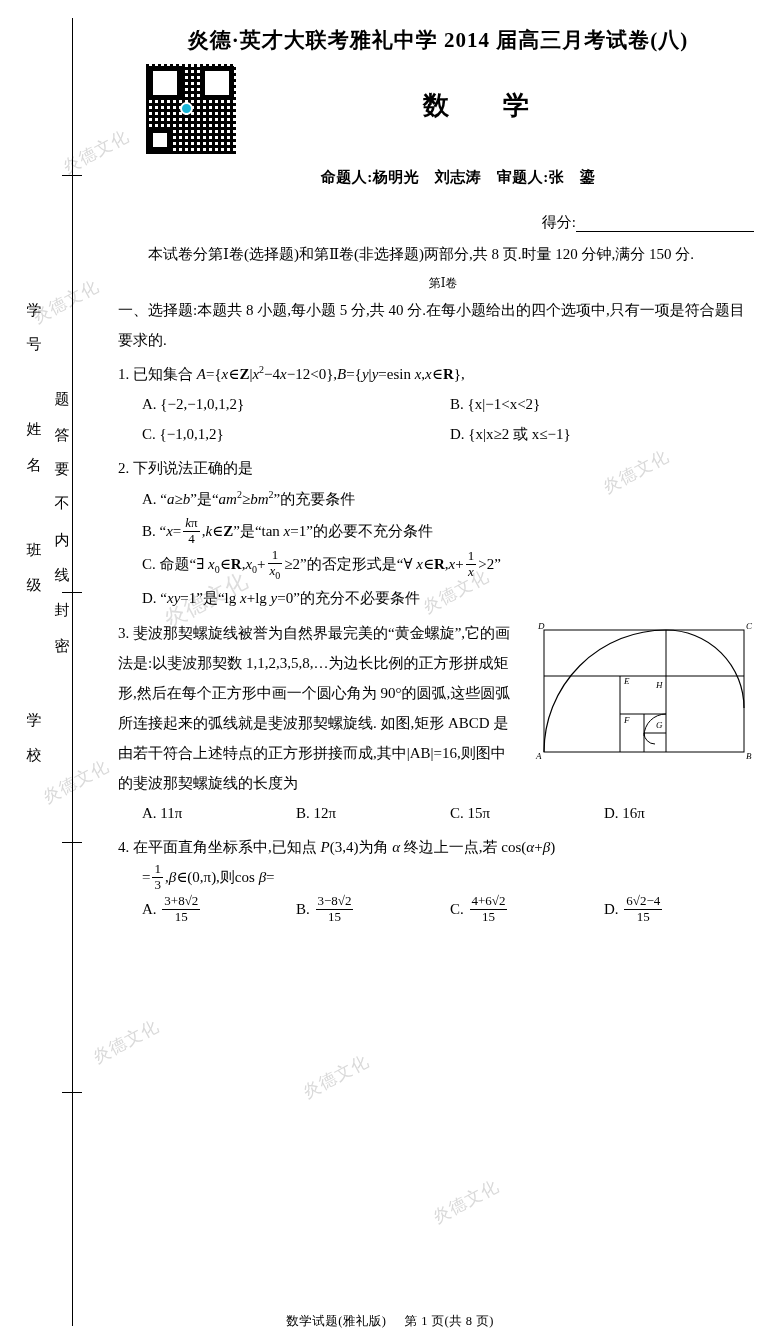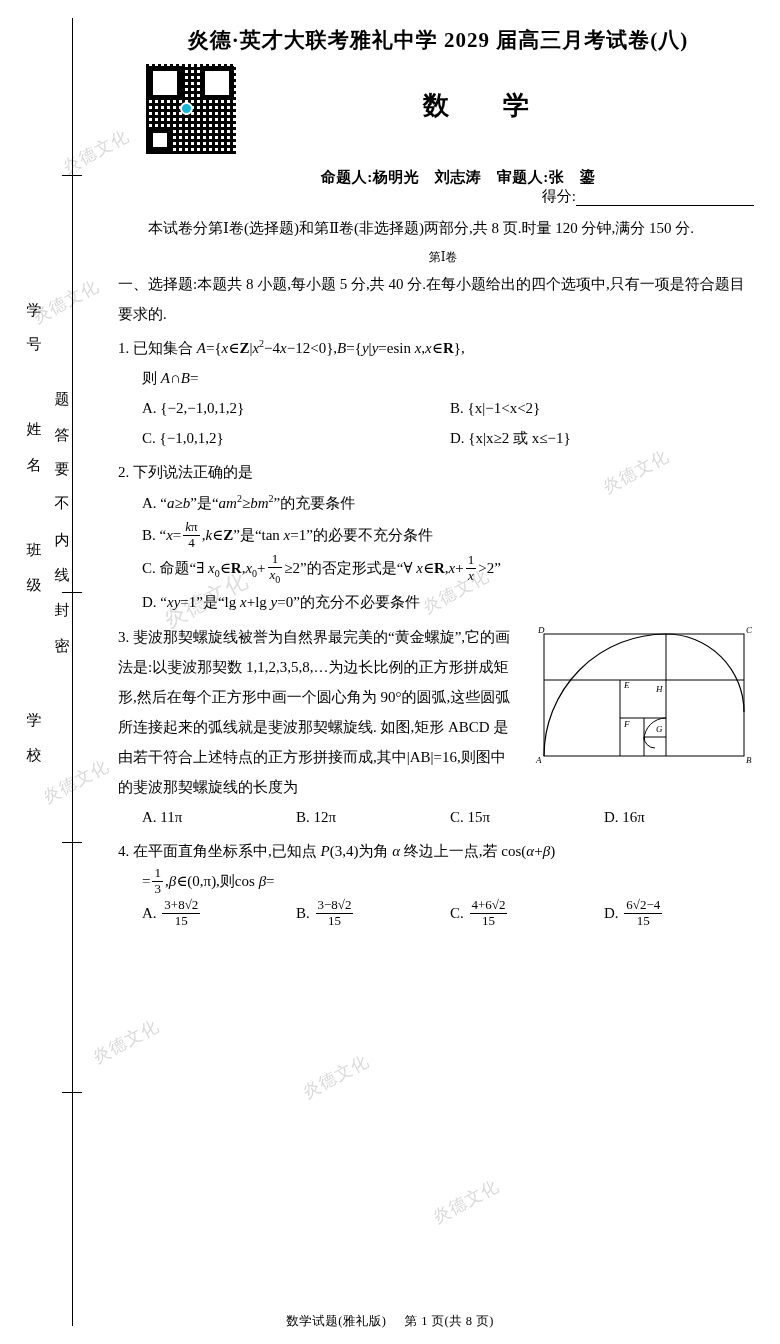--- a/index.html
+++ b/index.html
@@ -112,20 +112,21 @@
   .authors {
     text-align: center;
     font-size: 15px;
     font-weight: bold;
     margin-top: -2px;
     padding-left: 40px;
     letter-spacing: 0.5px;
   }
 
   .score-line {
+    margin-top: 26px;
     text-align: right;
     font-size: 15px;
     padding-right: 4px;
   }
   .score-line .ul {
     display: inline-block;
     width: 178px;
     border-bottom: 1px solid #000;
     vertical-align: bottom;
     height: 15px;
@@ -252,21 +253,21 @@
     <div class="tick" style="top:175px;"></div>
     <div class="tick" style="top:592px;"></div>
     <div class="tick" style="top:842px;"></div>
     <div class="tick" style="top:1092px;"></div>
     <div class="side-col outer" style="top:290px;">学　号　　　姓　名　　　班　级　　　　　学　校</div>
     <div class="side-col inner" style="top:380px;">题　答　要　不　内　线　封　密</div>
   </div>
 
   <div class="content">
 
-    <div class="title">炎德·英才大联考雅礼中学 2029 届高三月考试卷(八)</div>
+    <div class="title">炎德·英才大联考雅礼中学 2014 届高三月考试卷(八)</div>
 
     <div class="qr-row">
       <div class="qr">
         <div class="qr-corner3"></div>
         <div class="qr-dot"></div>
       </div>
       <div class="subject">数　学</div>
     </div>
 
     <div class="authors">命题人:杨明光　刘志涛　审题人:张　鎏</div>
@@ -279,21 +280,20 @@
 
     <div class="juan">第Ⅰ卷</div>
 
     <div class="sect">一、选择题:本题共 8 小题,每小题 5 分,共 40 分.在每小题给出的四个选项中,只有一项是符合题目要求的.</div>
 
     <ol class="qs">
 
       <li class="q">
         <span>1.</span>
         已知集合 <span class="ital">A</span>={<span class="ital">x</span>∈<b>Z</b>|<span class="ital">x</span><span class="sup">2</span>−4<span class="ital">x</span>−12&lt;0},<span class="ital">B</span>={<span class="ital">y</span>|<span class="ital">y</span>=esin <span class="ital">x</span>,<span class="ital">x</span>∈<b>R</b>},
-        <div class="hang">则 <span class="ital">A</span>∩<span class="ital">B</span>=</div>
         <div class="opts">
           <div>A. {−2,−1,0,1,2}</div>
           <div>B. {x|−1&lt;x&lt;2}</div>
           <div>C. {−1,0,1,2}</div>
           <div>D. {x|x≥2 或 x≤−1}</div>
         </div>
       </li>
 
       <li class="q">
         <span>2.</span>

